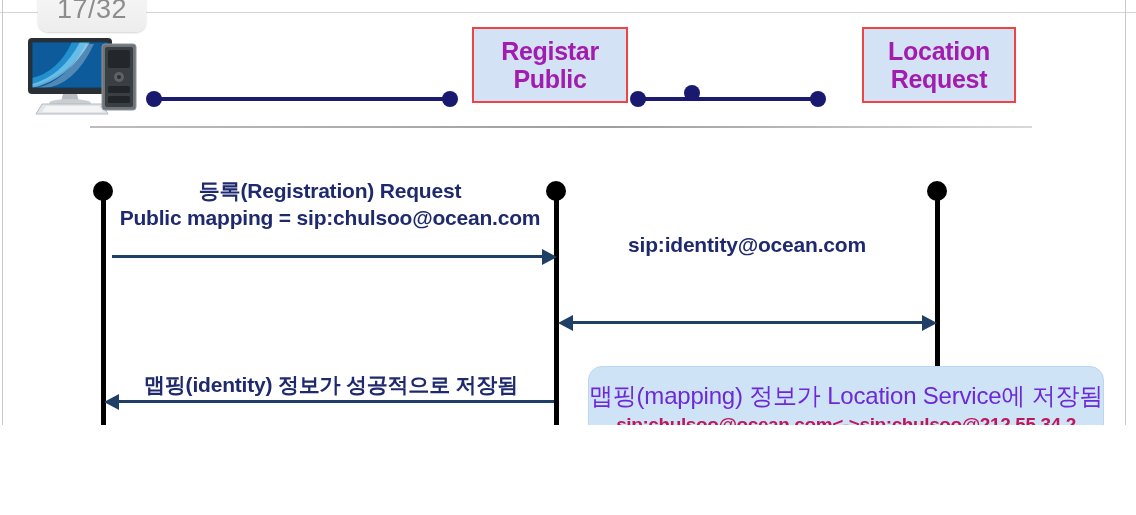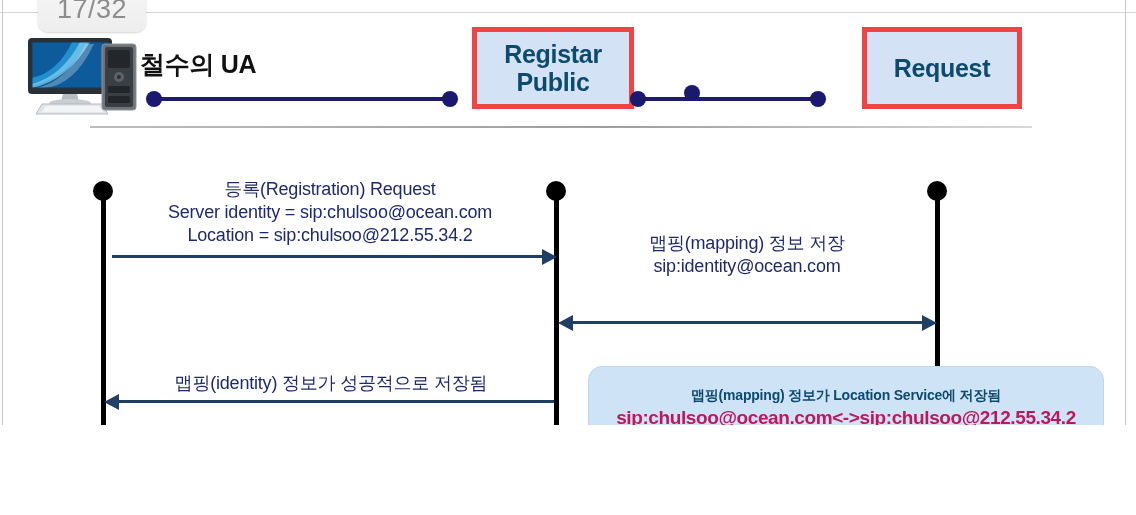--- a/index.html
+++ b/index.html
@@ -53,23 +53,23 @@
 
   .ua-label{
     position:absolute;left:140px;top:48px;
     font-size:25px;font-weight:bold;color:#111111;
     white-space:nowrap;letter-spacing:-.3px;
   }
 
   .nodebox{
     position:absolute;
     background:#d3e2f4;
-    border:5px solid #ef4444;
+    border:2px solid #ef4444;
     display:flex;flex-direction:column;align-items:center;justify-content:center;
-    font-size:25px;font-weight:bold;color:#0c4a6e;line-height:1.12;
+    font-size:25px;font-weight:bold;color:#a21caf;line-height:1.12;
     letter-spacing:-.3px;
   }
   #registrar-box{left:472px;top:27px;width:152px;height:72px;}
   #location-box{left:862px;top:27px;width:150px;height:72px;}
 
   
   .conn{position:absolute;height:4px;background:#1b1b72;}
   .knob{position:absolute;width:16px;height:16px;border-radius:50%;background:#191970;}
 
   
@@ -89,34 +89,34 @@
     border-left:15px solid #1f3f66;
   }
   .arrow-head-l{
     position:absolute;width:0;height:0;
     border-top:8px solid transparent;border-bottom:8px solid transparent;
     border-right:15px solid #1f3f66;
   }
 
   .msg-text{
     position:absolute;
-    color:#1f2a6e;font-weight:normal;font-size:18px;line-height:1.28;
+    color:#1f2a6e;font-weight:bold;font-size:21px;line-height:1.28;
     text-align:center;white-space:nowrap;letter-spacing:-.2px;
   }
   .msg-text .ln{display:block;}
 
   
   .callout{
     position:absolute;left:588px;top:366px;width:516px;height:84px;
     background:#cfe3f7;border:1px solid #bcd6ef;border-radius:14px;
     box-sizing:border-box;
     display:flex;flex-direction:column;align-items:center;justify-content:center;
     z-index:12;
   }
-  .callout .l1{font-size:14px;color:#0c4a6e;font-weight:700;white-space:nowrap;letter-spacing:-.2px;}
+  .callout .l1{font-size:24px;color:#6d28d9;font-weight:400;white-space:nowrap;letter-spacing:-.2px;}
   .callout .l2{font-size:19px;color:#be185d;font-weight:bold;white-space:nowrap;letter-spacing:-.4px;margin-top:2px;}
 </style>
 </head>
 <body>
 
 <div class="slide">
 
   <div class="hdr-rule-top"></div>
   <div class="frame"></div>
   <div class="bottom-rule"></div>
@@ -145,64 +145,62 @@
       <rect x="83" y="15" width="28" height="60" rx="2" fill="#3a3f44"></rect>
       <rect x="86" y="18" width="22" height="18" rx="2" fill="#23272b"></rect>
       <circle cx="97" cy="45" r="5" fill="#5c6267"></circle>
       <circle cx="97" cy="45" r="2" fill="#2c3034"></circle>
       <rect x="86" y="54" width="22" height="7" rx="1.5" fill="#22262a"></rect>
       <rect x="86" y="64" width="22" height="7" rx="1.5" fill="#22262a"></rect>
       <rect x="80" y="12" width="34" height="66" rx="3" fill="none" stroke="#8d9298" stroke-width="1"></rect>
     </svg>
   </div>
 
-  <div class="ua-label">철수의 UA</div>
 
   <div class="conn" style="left:156px;top:97px;width:296px;"></div>
   <div class="knob" style="left:146px;top:91px;"></div>
   <div class="knob" style="left:442px;top:91px;"></div>
 
   <div class="nodebox" id="registrar-box">
     <span>Registar</span>
     <span>Public</span>
   </div>
 
   <div class="conn" style="left:640px;top:97px;width:180px;"></div>
   <div class="knob" style="left:630px;top:91px;"></div>
   <div class="knob" style="left:684px;top:85px;"></div>
   <div class="knob" style="left:810px;top:91px;"></div>
 
   <div class="nodebox" id="location-box">
+    <span>Location</span>
     <span>Request</span>
   </div>
 
   <div class="hdr-rule"></div>
 
   <div class="lifeline" style="left:101px;top:190px;height:307px;"></div>
   <div class="ll-dot" style="left:93px;top:181px;"></div>
   <div class="ll-dot" style="left:93px;top:487px;"></div>
 
   <div class="lifeline" style="left:554px;top:190px;height:307px;"></div>
   <div class="ll-dot" style="left:546px;top:181px;"></div>
   <div class="ll-dot" style="left:546px;top:487px;"></div>
 
   <div class="lifeline" style="left:935px;top:190px;height:307px;"></div>
   <div class="ll-dot" style="left:927px;top:181px;"></div>
   <div class="ll-dot" style="left:927px;top:487px;"></div>
 
   <div class="msg-text" style="left:104px;top:178px;width:452px;">
     <span class="ln">등록(Registration) Request</span>
-    <span class="ln">Server identity = sip:chulsoo@ocean.com</span>
-    <span class="ln">Location = sip:chulsoo@212.55.34.2</span>
+    <span class="ln">Public mapping = sip:chulsoo@ocean.com</span>
   </div>
   <div class="arrow-line" style="left:112px;top:255px;width:432px;"></div>
   <div class="arrow-head-r" style="left:542px;top:248.5px;"></div>
 
   <div class="msg-text" style="left:558px;top:232px;width:378px;">
-    <span class="ln">맵핑(mapping) 정보 저장</span>
     <span class="ln">sip:identity@ocean.com</span>
   </div>
   <div class="arrow-line" style="left:573px;top:321px;width:352px;"></div>
   <div class="arrow-head-l" style="left:558px;top:314.5px;"></div>
   <div class="arrow-head-r" style="left:922px;top:314.5px;"></div>
 
   <div class="msg-text" style="left:106px;top:372px;width:450px;">
     <span class="ln">맵핑(identity) 정보가 성공적으로 저장됨</span>
   </div>
   <div class="arrow-line" style="left:118px;top:400px;width:436px;"></div>

